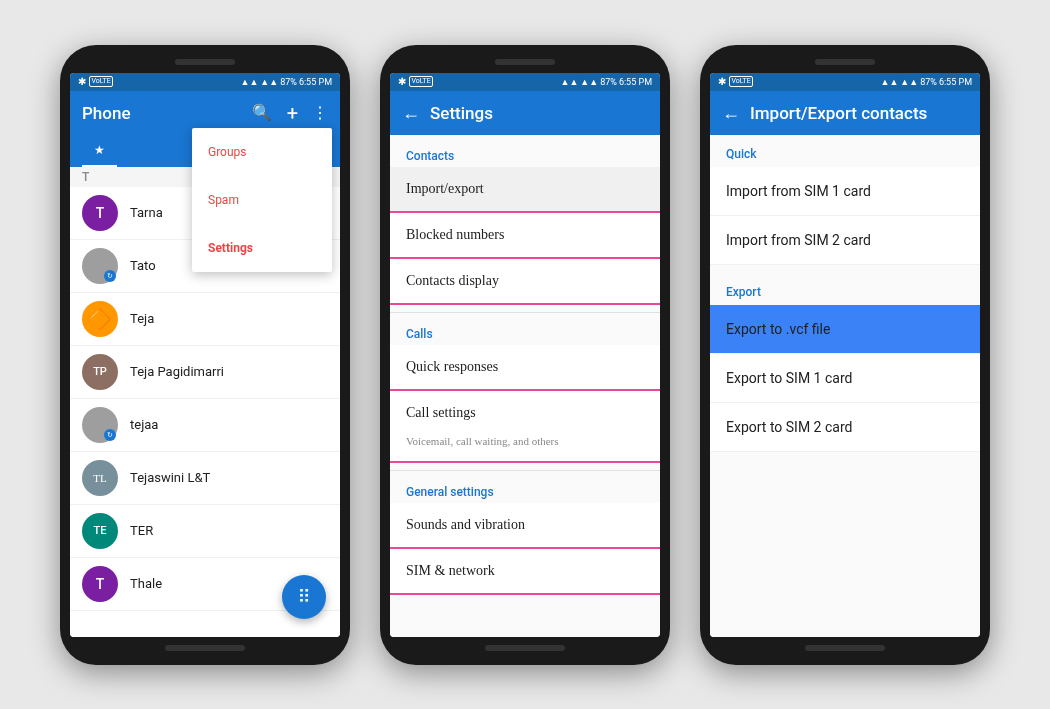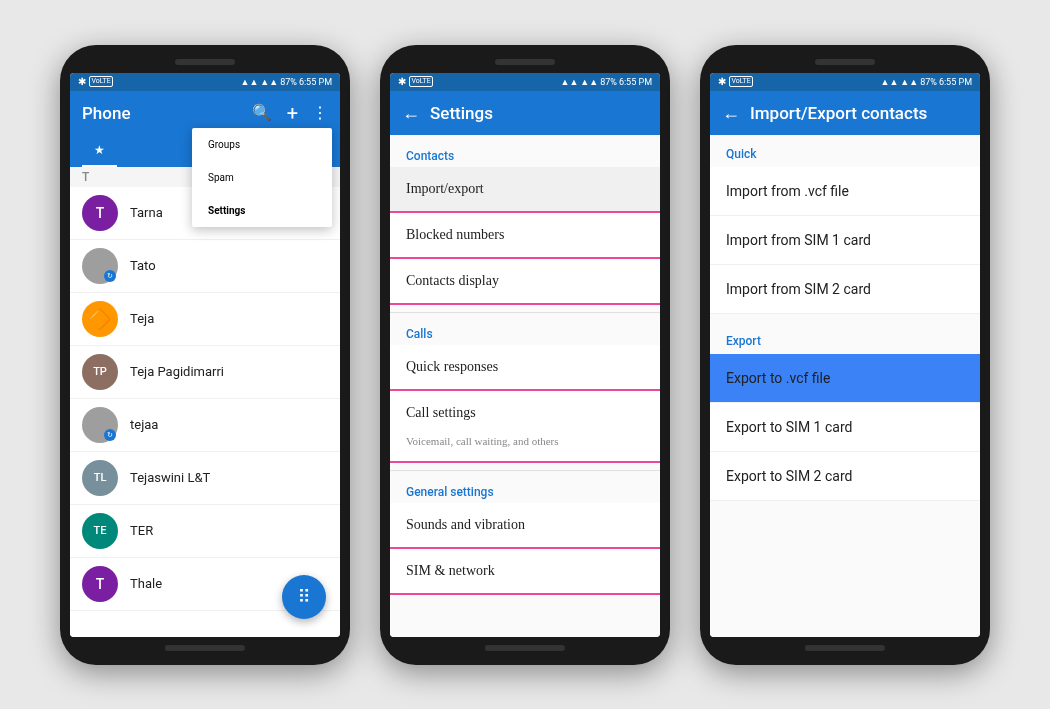--- a/index.html
+++ b/index.html
@@ -160,23 +160,23 @@
       position: absolute;
       top: 55px;
       right: 8px;
       background: #fff;
       border-radius: 2px;
       box-shadow: 0 3px 12px rgba(0,0,0,0.25);
       z-index: 10;
       min-width: 140px;
     }
     .dropdown-item {
-      padding: 11px 16px;
-      font-size: 10px;
-      color: #000000;
+      padding: 17px 16px;
+      font-size: 12px;
+      color: #ef4444;
       cursor: pointer;
     }
     .dropdown-item.active {
       font-weight: 700;
     }
 
     
     .settings-screen {
       flex: 1;
       overflow-y: auto;
@@ -365,21 +365,21 @@
       </div>
       <div class="contact-item">
         <div class="avatar-wrap">
           <div class="avatar av-grey"></div>
           <div class="contact-badge">↻</div>
         </div>
         <span class="contact-name">tejaa</span>
       </div>
       <div class="contact-item">
         <div class="avatar-wrap">
-          <div class="avatar av-photo" style="background:#78909C; font-size:11px; color:#fff;">TL</div>
+          <div class="avatar av-photo" style="background:#78909C; font-size:11px; color:#fff;font-family:Liberation Serif, serif;">TL</div>
         </div>
         <span class="contact-name">Tejaswini L&amp;T</span>
       </div>
       <div class="contact-item">
         <div class="avatar-wrap">
           <div class="avatar av-teal" style="background:#00897B; font-size:11px;">TE</div>
         </div>
         <span class="contact-name">TER</span>
       </div>
       <div class="contact-item">
@@ -473,21 +473,20 @@
       </div>
     </div>
 
     <div class="app-bar">
       <span class="back-arrow">←</span>
       <span class="app-bar-title">Import/Export contacts</span>
     </div>
 
     <div class="settings-screen">
       <div class="import-section-label">Quick</div>
-      <div class="import-item">Import from .vcf file</div>
       <div class="import-item">Import from SIM 1 card</div>
       <div class="import-item">Import from SIM 2 card</div>
       <div class="export-divider"></div>
       <div class="import-section-label">Export</div>
       <div class="import-item selected">Export to .vcf file</div>
       <div class="import-item">Export to SIM 1 card</div>
       <div class="import-item">Export to SIM 2 card</div>
     </div>
   </div>
   <div class="phone-bottom-bar"></div>

